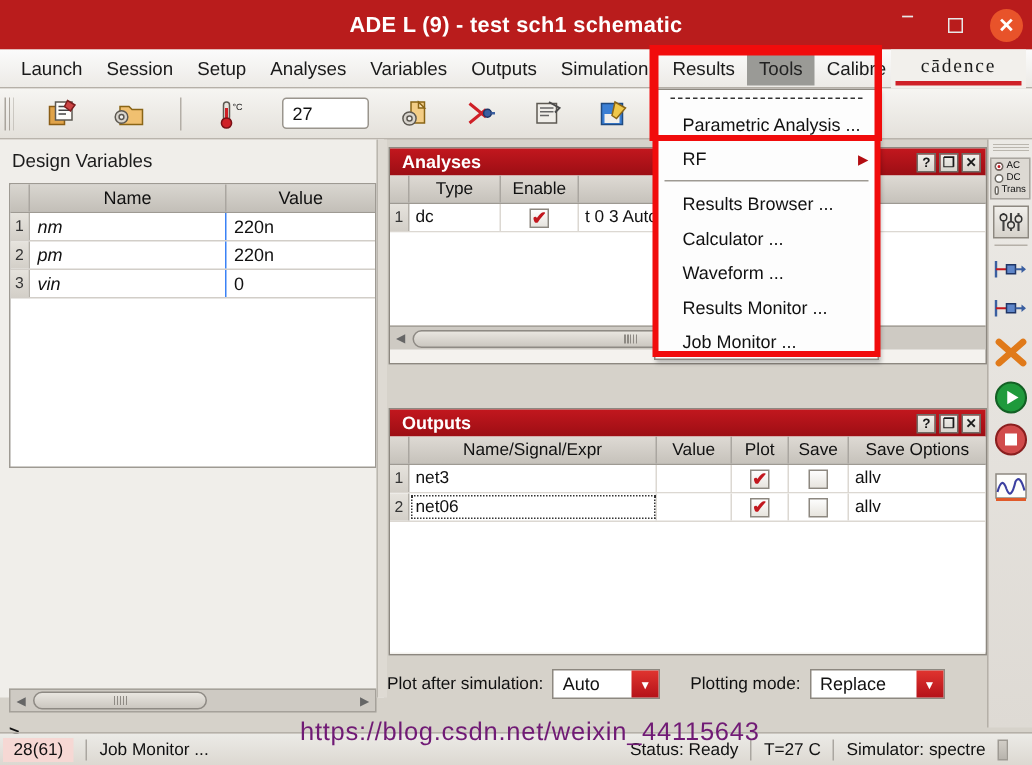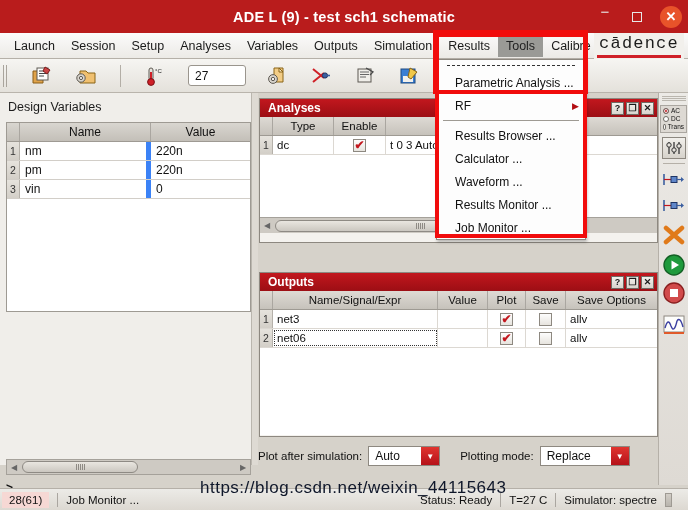--- a/index.html
+++ b/index.html
@@ -32,21 +32,21 @@
     border-bottom:1px solid #b5b0a8;
     display:flex; align-items:center; padding-left:6px;
   }
   .mi { font-size:12.5px; color:#1a1a1a; padding:4px 8px; white-space:nowrap; }
   .mi.active { background:#9a9a96; color:#222; }
   .cadence {
     position:absolute; right:4px; top:33px; width:90px; height:26px;
     display:flex; flex-direction:column; align-items:center; justify-content:center;
     background:#f2f0ec;
   }
-  .cadence .word { font-size:17px; letter-spacing:1.2px; color:#1b1b1b; font-family:Liberation Mono, monospace;}
+  .cadence .word { font-size:13px; letter-spacing:1.2px; color:#1b1b1b; font-family:Liberation Serif, serif;}
   .cadence .bar { width:84px; height:3px; background:#cf2027; margin-top:2px;}
 
   
   .toolbar {
     position:absolute; left:0; top:59px; width:688px; height:34px;
     background: linear-gradient(#f6f5f2,#e4e1db);
     border-bottom:1px solid #b9b4ac;
     display:flex; align-items:center; gap:18px; padding-left:3px;
   }
   .grip { width:6px; height:22px; background:
@@ -61,21 +61,21 @@
   .dvtitle { padding:7px 0 5px 8px; font-size:12.5px; color:#1c1c1c; }
   .dvtable { position:absolute; left:6px; top:29px; width:245px; height:190px; background:#fff; border:1px solid #9e9a93; }
   .dvhdr { display:flex; height:19px; background:linear-gradient(#d9d6d0,#c3bfb8); border-bottom:1px solid #9e9a93; }
   .dvhdr .corner { width:13px; border-right:1px solid #aaa6a0; background:linear-gradient(#d9d6d0,#c3bfb8); }
   .dvhdr .c { display:flex; align-items:center; justify-content:center; font-size:12px; color:#111;
       border-right:1px solid #aaa6a0; }
   .dvhdr .c.name { width:131px; } .dvhdr .c.val { flex:1; border-right:none;}
   .dvrow { display:flex; height:19px; border-bottom:1px solid #d2cec8; }
   .dvrow .idx { width:13px; background:linear-gradient(#e6e3dd,#d3cfc8); border-right:1px solid #b5b1aa;
       font-size:10.5px; color:#333; display:flex; align-items:center; justify-content:center;}
-  .dvrow .nm { width:131px; border-right:5px solid #3b82f6; padding-left:5px; display:flex; align-items:center; font-size:12px; color:#111;}
+  .dvrow .nm { width:131px; border-right:1px solid #3b82f6; padding-left:5px; display:flex; align-items:center; font-size:12px; color:#111;font-style:italic;}
   .dvrow .vl { flex:1; padding-left:5px; display:flex; align-items:center; font-size:12px; color:#111;}
 
   .hsb { position:absolute; left:6px; top:366px; width:245px; height:16px;
     background:#cecac3; border:1px solid #a5a19a; display:flex; align-items:center; }
   .hsb .arr { width:14px; height:14px; display:flex; align-items:center; justify-content:center; font-size:8px; color:#666;}
   .hsb .thumb { height:12px; width:116px; margin-left:1px;
       background:linear-gradient(#e9e6e0,#cbc7c0); border:1px solid #8e8a84; border-radius:7px;
       display:flex; align-items:center; justify-content:center;}
   .hsb .thumb .g { width:9px; height:6px; background:repeating-linear-gradient(to right,#8e8a84 0 1px,transparent 1px 2px); }
   .prompt { position:absolute; left:6px; top:388px; font-size:12px; color:#111; font-weight:bold;}
@@ -138,21 +138,21 @@
   
   .statusbar { position:absolute; left:0; bottom:0; width:688px; height:22px;
       background:linear-gradient(#ecebe7,#dcd8d1); border-top:1px solid #b5b0a8;
       display:flex; align-items:center; }
   .sb-count { background:#f6d8d4; color:#111; font-size:11.5px; padding:2px 7px; margin-left:2px;}
   .sb-sep { width:1px; height:14px; background:#aaa6a0; margin:0 8px;}
   .sb-item { font-size:11.5px; color:#111; white-space:nowrap;}
   .sb-right { margin-left:auto; display:flex; align-items:center; padding-right:16px; }
   .sb-grip { width:7px; height:14px; background:linear-gradient(#d2cec7,#b8b4ad); border:1px solid #9e9a93;}
 
-  .watermark { position:absolute; left:200px; top:478px; font-size:17px; color:#0f172a;
+  .watermark { position:absolute; left:200px; top:478px; font-size:17px; color:#701a75;
       letter-spacing:.5px; z-index:5; white-space:nowrap; font-family:"Liberation Sans",sans-serif;}
 </style>
 </head>
 <body>
 
 <div id="app">
 
   <div class="titlebar">
     <div class="ttl">ADE L (9) - test sch1 schematic</div>
     <div class="winbtns">

